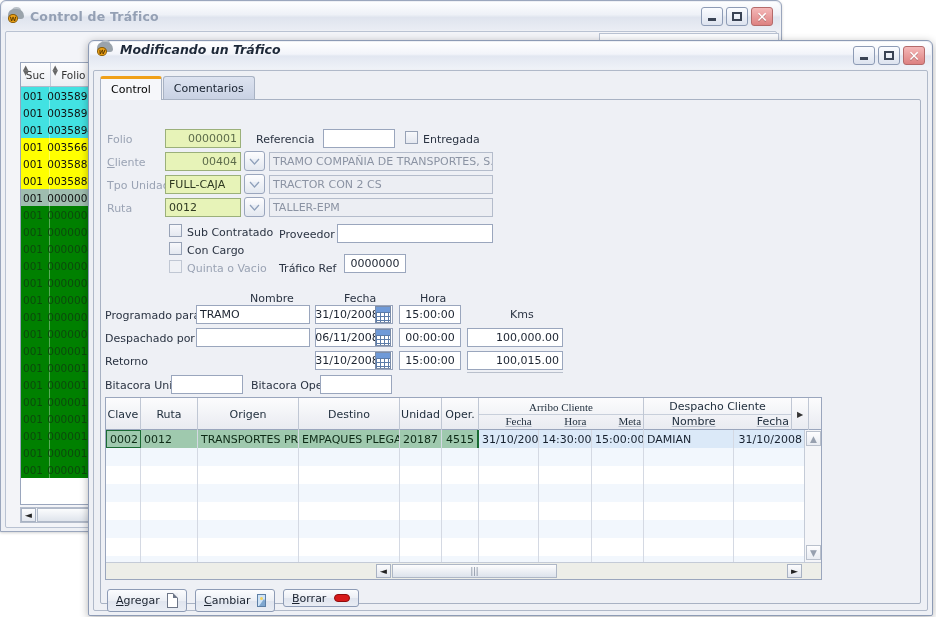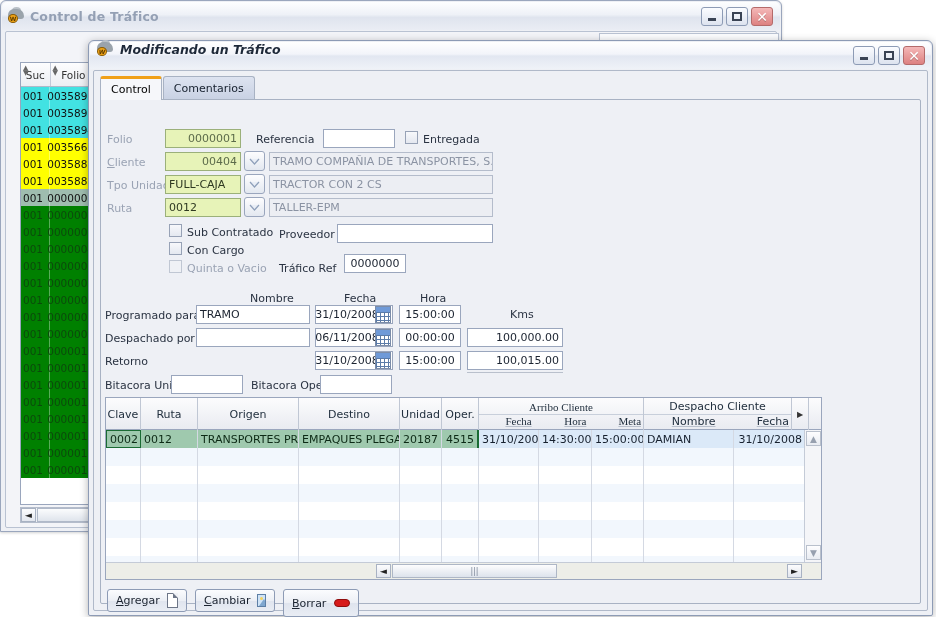--- a/index.html
+++ b/index.html
@@ -720,21 +720,21 @@
         </div>
 
         <div class="btn" style="left:6px; top:489px; width:80px; height:23px; justify-content:space-between;">
           <span><u>A</u><span>gregar</span></span>
           <span class="ico-page"></span>
         </div>
         <div class="btn" style="left:94px; top:489px; width:80px; height:23px; justify-content:space-between;">
           <span><u>C</u><span>ambiar</span></span>
           <span class="ico-img"></span>
         </div>
-        <div class="btn" style="left:182px; top:489px; width:76px; height:28px; justify-content:space-between;">
+        <div class="btn" style="left:182px; top:489px; width:76px; height:18px; justify-content:space-between;">
           <span><u>B</u><span>orrar</span></span>
           <span class="ico-del"></span>
         </div>
 
       </div>
     </div>
   </div>
 </div>
 
 </body></html>

